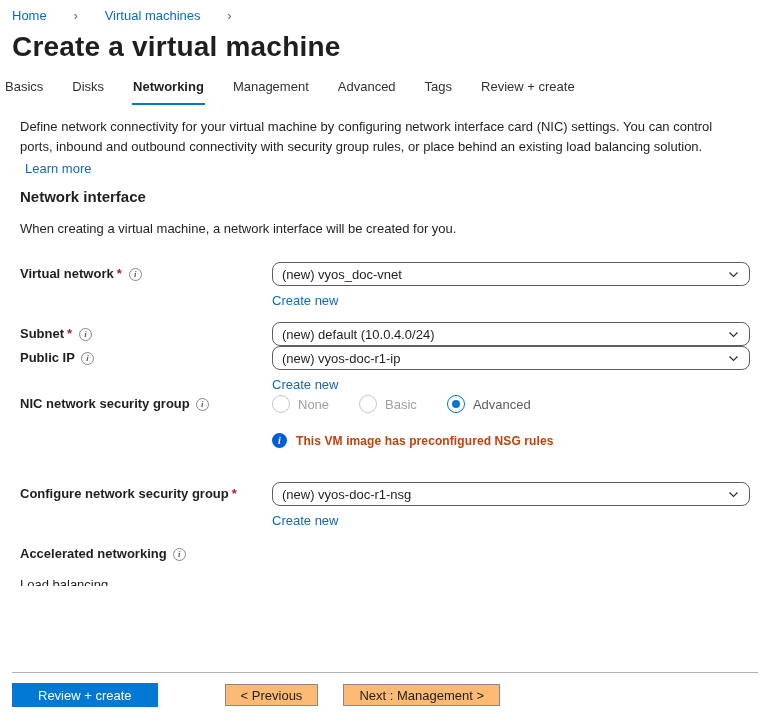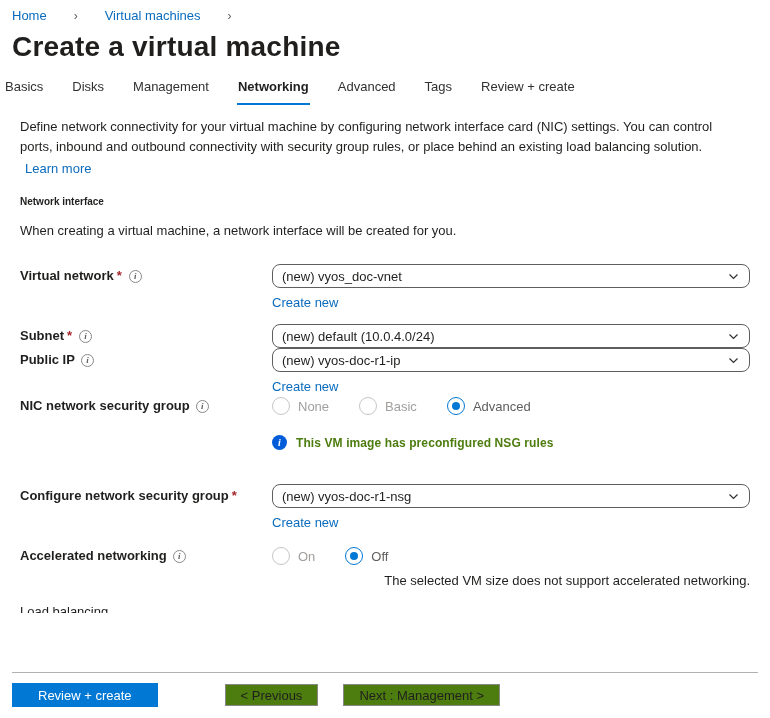--- a/index.html
+++ b/index.html
@@ -24,21 +24,21 @@
 
   
   .tabs { display: flex; padding-left: 4px; margin-bottom: 12px; }
   .tab { margin-right: 27px; padding: 8px 1px 9px 1px; color: #323130; cursor: pointer; border-bottom: 2px solid transparent; }
   .tab.active { font-weight: 700; color: #201f1e; border-bottom: 2px solid #0078d4; }
 
   .content { padding: 0 20px; }
   .description { max-width: 706px; line-height: 1.5; color: #201f1e; margin-top: 6px; }
   .learn-more { display: inline-block; margin: 5px 0 0 5px; }
 
-  .section-heading { font-size: 10px; font-weight: 700; color: #201f1e; margin-top: 20px; }
+  .section-heading { font-size: 15px; font-weight: 700; color: #201f1e; margin-top: 12px; }
   .subtext { margin-top: 16px; color: #201f1e; }
 
   .form { margin-top: 26px; }
   .form-row { display: flex; margin-bottom: 14px; }
   .form-row.mb16 { margin-bottom: 0; }
   .form-row.mb20 { margin-bottom: 20px; }
   .form-label { width: 252px; flex: none; padding-top: 4px; color: #201f1e; font-weight: bold; }
   .required { color: #a4262c; margin: 0 1px 0 3px; }
   .control { flex: 1; max-width: 478px; }
 
@@ -69,62 +69,62 @@
   }
   .radio-label { margin: 0 30px 0 8px; color: #a19f9d; }
   .radio-label.sel { color: #605e5c; }
 
   .nsg-info-row { display: flex; align-items: center; margin: 0 0 34px 252px; }
   .blue-info-icon {
     width: 15px; height: 15px; border-radius: 50%; background: #015cda; color: #fff;
     font-size: 10px; line-height: 15px; text-align: center; flex: none; margin-right: 9px;
     font-family: "Liberation Serif", serif; font-style: italic; font-weight: 700;
   }
-  .nsg-info-text { font-size: 12px; font-weight: 700; color: #4d7c0f; letter-spacing: .1px; }
+  .nsg-info-text { font-size: 12px; font-weight: 700; color: #c2410c; letter-spacing: .1px; }
 
   .accel-note { margin-top: 8px; text-align: right; color: #201f1e; }
 
   .cutoff-row { height: 9px; overflow: hidden; margin-top: 16px; }
   .cutoff-row .form-label { padding-top: 0; font-weight: 400; }
 
   
   .footer {
     position: absolute; left: 0; right: 0; bottom: 0; height: 46px; background: #fff;
     display: flex; align-items: center; padding: 0 12px;
   }
   .footer::before {
     content: ""; position: absolute; top: 0; left: 12px; right: 12px;
     border-top: 1px solid #b3b0ad;
   }
   .btn {
     height: 24px; font-size: 13px; font-family: "Liberation Sans", sans-serif;
     cursor: pointer; display: inline-flex; align-items: center; justify-content: center;
   }
   .btn-primary { background: #0078d4; color: #fff; border: 1px solid #0078d4; padding: 0 25px; }
-  .btn-secondary { background: #4d7c0f; color: #201f1e; border: 1px solid #8a8886; padding: 0 15px; height: 22px; }
+  .btn-secondary { background: #fdba74; color: #201f1e; border: 1px solid #8a8886; padding: 0 15px; height: 22px; }
   .btn-prev { margin-left: 67px; }
   .btn-next { margin-left: 25px; }
 </style>
 </head>
 <body>
 
 <div class="breadcrumb">
   <a class="link">Home</a>
   <span class="crumb-sep">›</span>
   <a class="link">Virtual machines</a>
   <span class="crumb-sep">›</span>
 </div>
 
 <div class="page-title">Create a virtual machine</div>
 
 <div class="tabs">
   <div class="tab">Basics</div>
   <div class="tab">Disks</div>
+  <div class="tab active">Networking</div>
   <div class="tab">Management</div>
-  <div class="tab active">Networking</div>
   <div class="tab">Advanced</div>
   <div class="tab">Tags</div>
   <div class="tab">Review + create</div>
 </div>
 
 <div class="content">
   
   <div class="description">Define network connectivity for your virtual machine by configuring network interface card (NIC) settings. You can control ports, inbound and outbound connectivity with security group rules, or place behind an existing load balancing solution.</div>
   <a class="link learn-more">Learn more</a>
 
@@ -219,29 +219,20 @@
           </span>
         </div>
         <a class="link create-new">Create new</a>
       </div>
     </div>
 
     <div class="form-row" style="margin-bottom:0;">
       <div class="form-label">
         <span>Accelerated networking</span><span class="info-icon">i</span>
       </div>
-      <div class="control">
-        <div class="radio-group">
-          <span class="radio"></span>
-          <span class="radio-label">On</span>
-          <span class="radio checked"></span>
-          <span class="radio-label sel">Off</span>
-        </div>
-        <div class="accel-note">The selected VM size does not support accelerated networking.</div>
-      </div>
     </div>
 
     <div class="cutoff-row">
       <div class="form-label">Load balancing</div>
     </div>
 
   </div>
 </div>
 
 <div class="footer">

